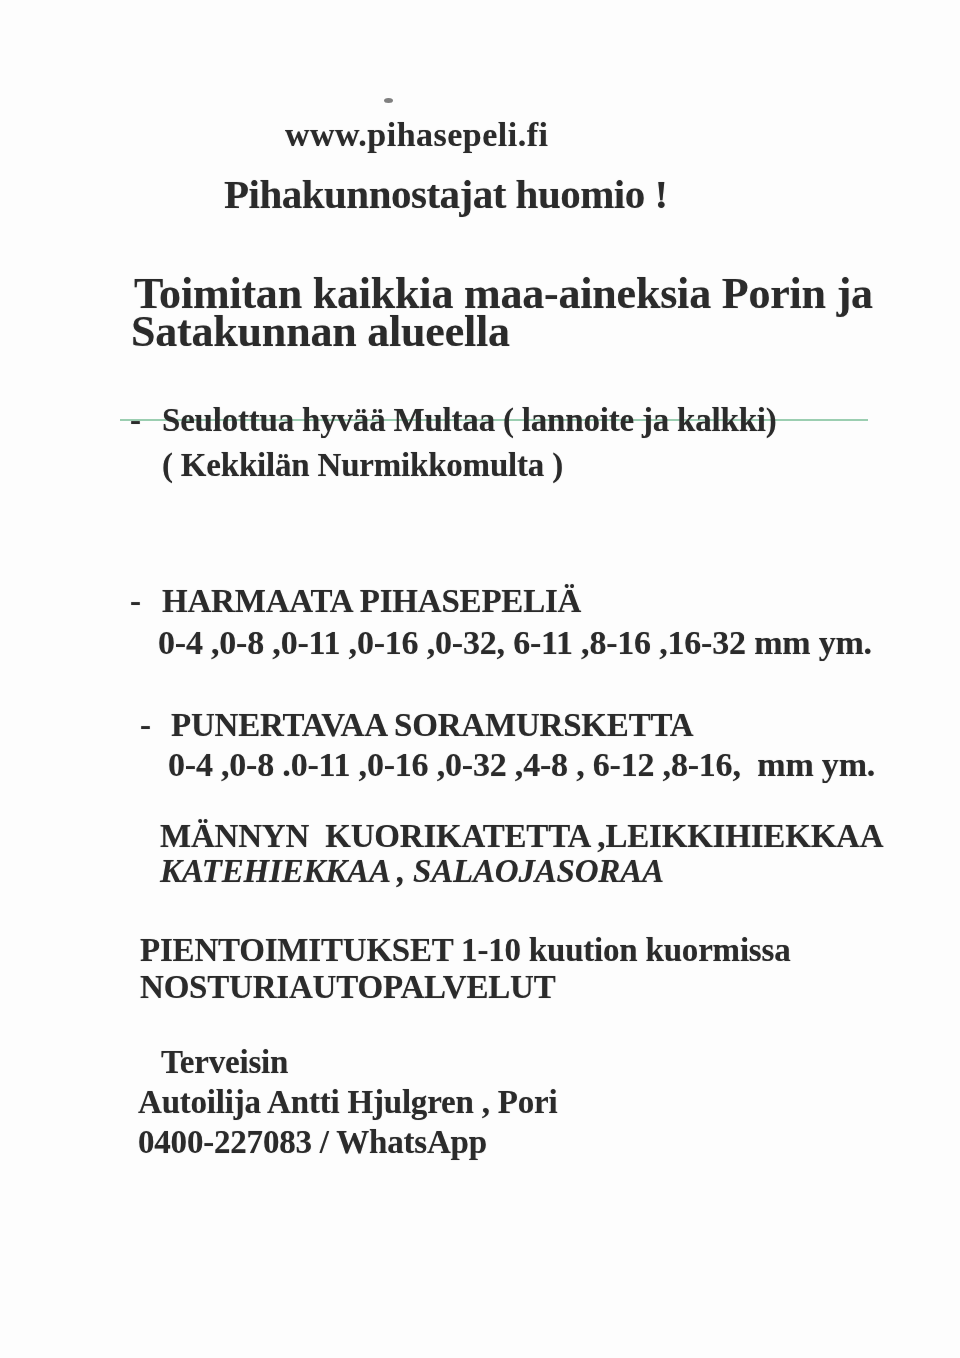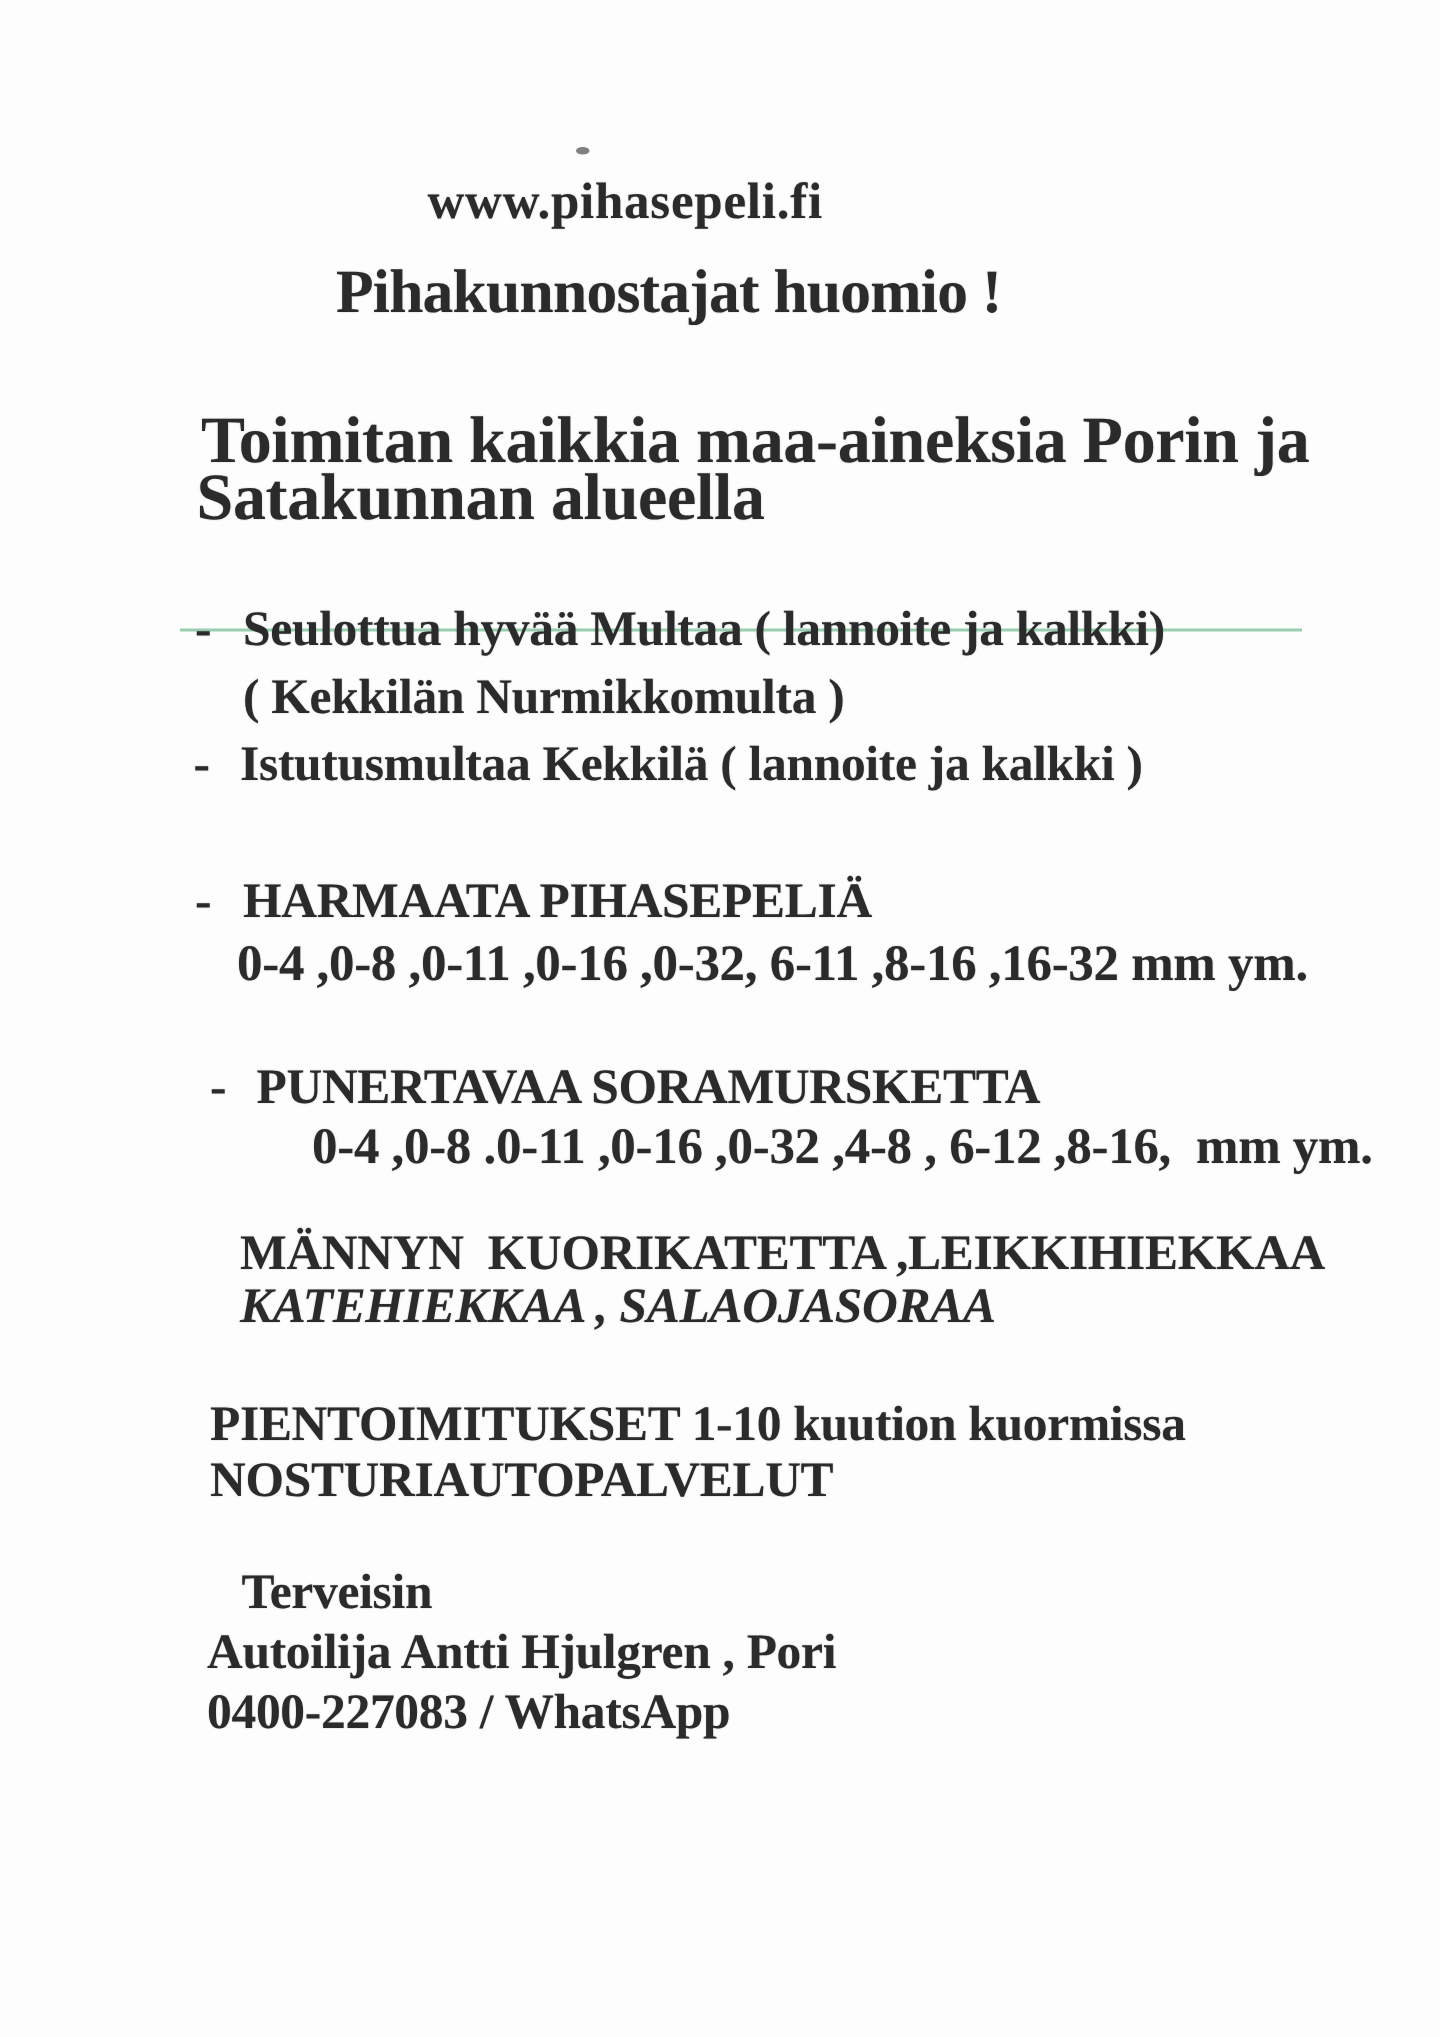--- a/index.html
+++ b/index.html
@@ -84,29 +84,28 @@
 
   <div class="line intro" style="left:134px;top:270px;">Toimitan kaikkia maa-aineksia Porin ja</div>
   <div class="line intro" style="left:131px;top:308px;">Satakunnan alueella</div>
 
   <div class="scan-line"></div>
 
   <div class="line" style="left:162px;top:447px;">( Kekkilän Nurmikkomulta )</div>
 
   <div class="line" style="left:130px;top:402px;"><span class="dash">-</span><span>Seulottua hyvää Multaa ( lannoite ja kalkki)</span></div>
 
-  <div class="line" style="left:129px;top:492px;"><span class="dash-sm">-</span><span>Istutusmultaa Kekkilä ( lannoite ja kalkki )</span></div>
 
   <div class="line" style="left:130px;top:583px;"><span class="dash">-</span><span>HARMAATA PIHASEPELIÄ</span></div>
 
   <div class="line sizes" style="left:158px;top:624px;">0-4 ,0-8 ,0-11 ,0-16 ,0-32, 6-11 ,8-16 ,16-32 mm ym.</div>
 
   <div class="line" style="left:140px;top:707px;"><span class="dash-sm">-</span><span>PUNERTAVAA SORAMURSKETTA</span></div>
 
-  <div class="line sizes" style="left:168px;top:746px;margin-left:40px;">0-4 ,0-8 .0-11 ,0-16 ,0-32 ,4-8 , 6-12 ,8-16,  mm ym.</div>
+  <div class="line sizes" style="left:168px;top:746px;">0-4 ,0-8 .0-11 ,0-16 ,0-32 ,4-8 , 6-12 ,8-16,  mm ym.</div>
 
   <div class="line" style="left:160px;top:818px;">MÄNNYN  KUORIKATETTA ,LEIKKIHIEKKAA</div>
   <div class="line" style="left:160px;top:853px;font-style:italic;">KATEHIEKKAA , SALAOJASORAA</div>
 
   <div class="line" style="left:140px;top:932px;">PIENTOIMITUKSET 1-10 kuution kuormissa</div>
   <div class="line" style="left:140px;top:969px;">NOSTURIAUTOPALVELUT</div>
 
   <div class="line" style="left:138px;top:1044px;margin-left:23px;">Terveisin</div>
   <div class="line" style="left:138px;top:1084px;">Autoilija Antti Hjulgren , Pori</div>
   <div class="line" style="left:138px;top:1124px;">0400-227083 / WhatsApp</div>

